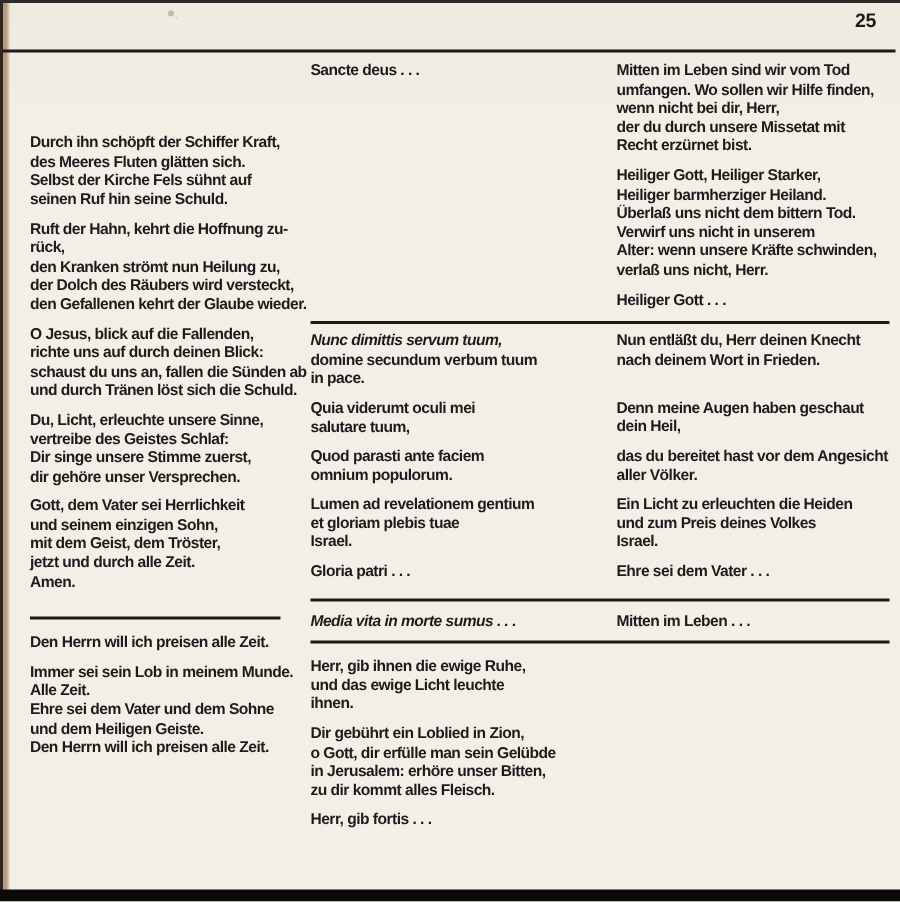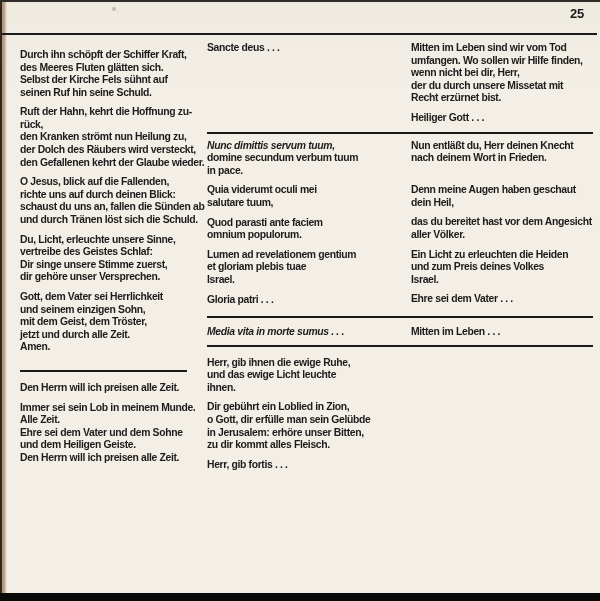--- a/index.html
+++ b/index.html
@@ -90,20 +90,26 @@
 
     <div>
       <p>Sancte deus . . .</p>
     </div>
     <div>
       <p>Mitten im Leben sind wir vom Tod
 umfangen. Wo sollen wir Hilfe finden,
 wenn nicht bei dir, Herr,
 der du durch unsere Missetat mit
 Recht erzürnet bist.</p>
+      <p>Heiliger Gott, Heiliger Starker,
+Heiliger barmherziger Heiland.
+Überlaß uns nicht dem bittern Tod.
+Verwirf uns nicht in unserem
+Alter: wenn unsere Kräfte schwinden,
+verlaß uns nicht, Herr.</p>
       <p>Heiliger Gott . . .</p>
     </div>
 
     <hr class="rule rule-a">
 
     <div>
       <p><span class="it">Nunc dimittis servum tuum,</span><span>
 domine secundum verbum tuum
 in pace.</span></p>
       <p>Quia viderumt oculi mei

